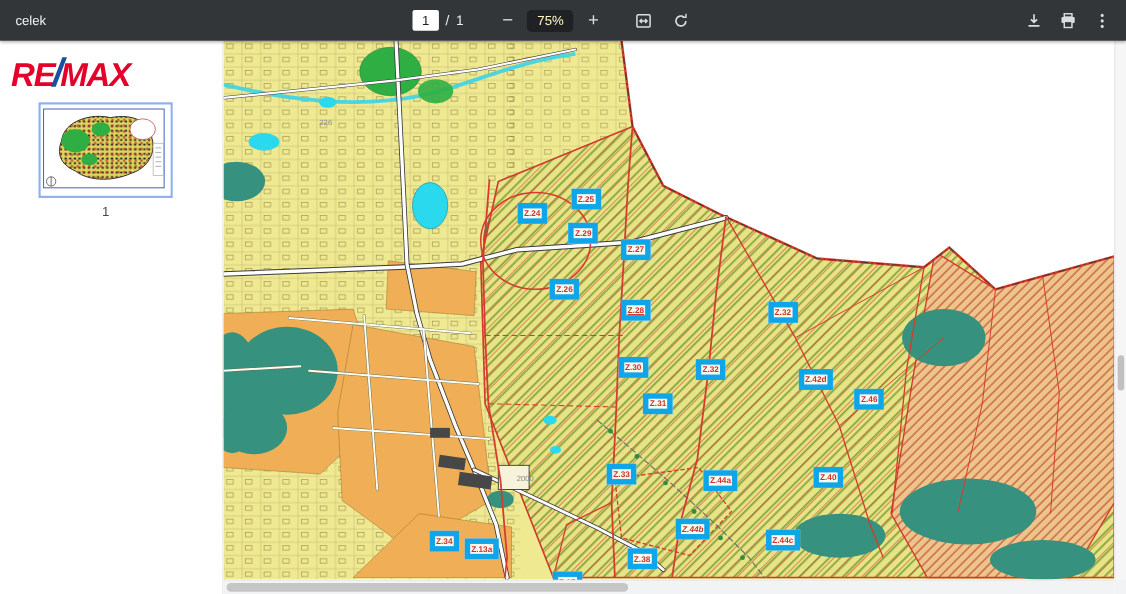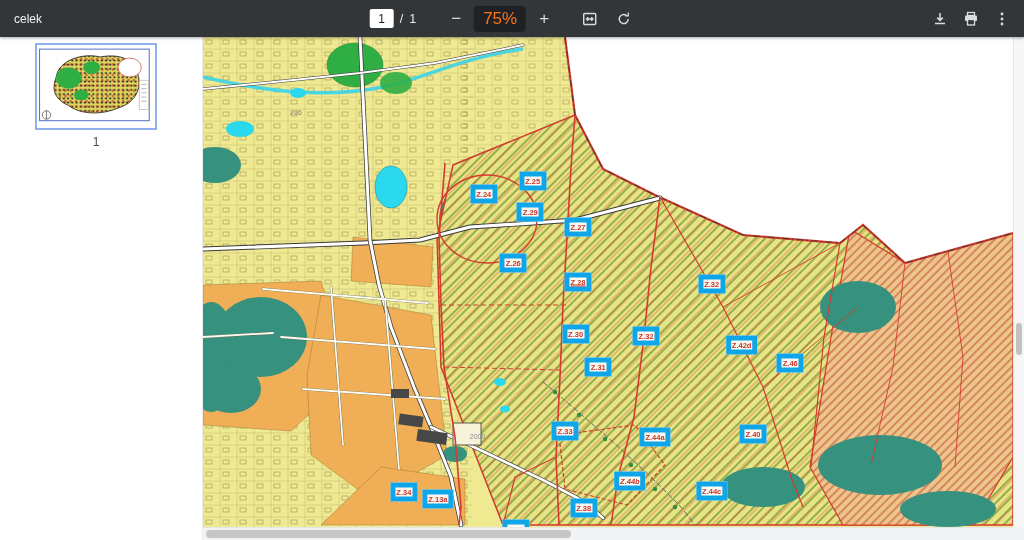--- a/index.html
+++ b/index.html
@@ -10,21 +10,21 @@
              display:flex; align-items:center; color:#e8eaed; z-index:30;
              box-shadow:0 1px 3px rgba(0,0,0,.35); }
   .tb-title { margin-left:14px; font-size:12px; color:#f1f3f4; }
   .tb-center { position:absolute; left:50%; transform:translateX(-53%); display:flex; align-items:center; }
   .page-box { width:24px; height:19px; background:#fff; color:#202124; border:none; border-radius:2px;
               font-size:12px; text-align:center; font-family:"Liberation Sans",sans-serif; }
   .page-rest { font-size:12.5px; color:#e8eaed; margin-left:6px; }
   .tb-btn { width:28px; height:28px; display:flex; align-items:center; justify-content:center;
             background:transparent; border:none; color:#dadce0; font-size:17px; border-radius:50%; cursor:pointer; }
   .tb-btn svg { display:block; }
-  .zoom-pill { background:#202124; color:#f97316; font-size:17px; padding:3px 9px; border-radius:4px; cursor:pointer; }
+  .zoom-pill { background:#202124; color:#fef9c3; font-size:12px; padding:3px 9px; border-radius:4px; cursor:pointer; }
   .grp { display:flex; align-items:center; gap:4px; margin-left:26px; }
   .grp2 { display:flex; align-items:center; gap:6px; margin-left:18px; }
   .tb-right { margin-left:auto; display:flex; align-items:center; gap:3px; margin-right:8px; }
 
   
   .sidebar { position:absolute; top:37px; left:0; width:203px; bottom:0; background:#fff; z-index:20;
              border-right:1px solid #ececec; }
   .logo { margin:8px 0 0 10px; font-style:italic; font-weight:bold; font-size:30px; letter-spacing:-1px; white-space:nowrap; }
   .logo .re, .logo .max { color:#e4002b; }
   .logo .slash { color:#1d4fa1; font-size:36px; margin:0 -2px; }
@@ -115,20 +115,23 @@
           <circle cx="8" cy="3" r="1.4"></circle>
             <circle cx="8" cy="8" r="1.4"></circle>
             <circle cx="8" cy="13" r="1.4"></circle>
         </svg>
       </span>
     </button>
   </div>
 </div>
 
 <div class="sidebar">
+  <div class="logo">
+    <span class="re">RE</span><span class="slash">/</span><span class="max">MAX</span>
+  </div>
 
   <div class="thumb-wrap">
     <div class="thumb">
       <svg viewBox="0 0 112 76">
         <defs>
           <pattern id="spk" width="4" height="4" patternUnits="userSpaceOnUse">
             <rect width="4" height="4" fill="#ddd65e"></rect>
             <rect x="0.5" y="0.5" width="2" height="1.5" fill="#222"></rect>
           </pattern>
           <pattern id="spkr" width="5" height="5" patternUnits="userSpaceOnUse">

